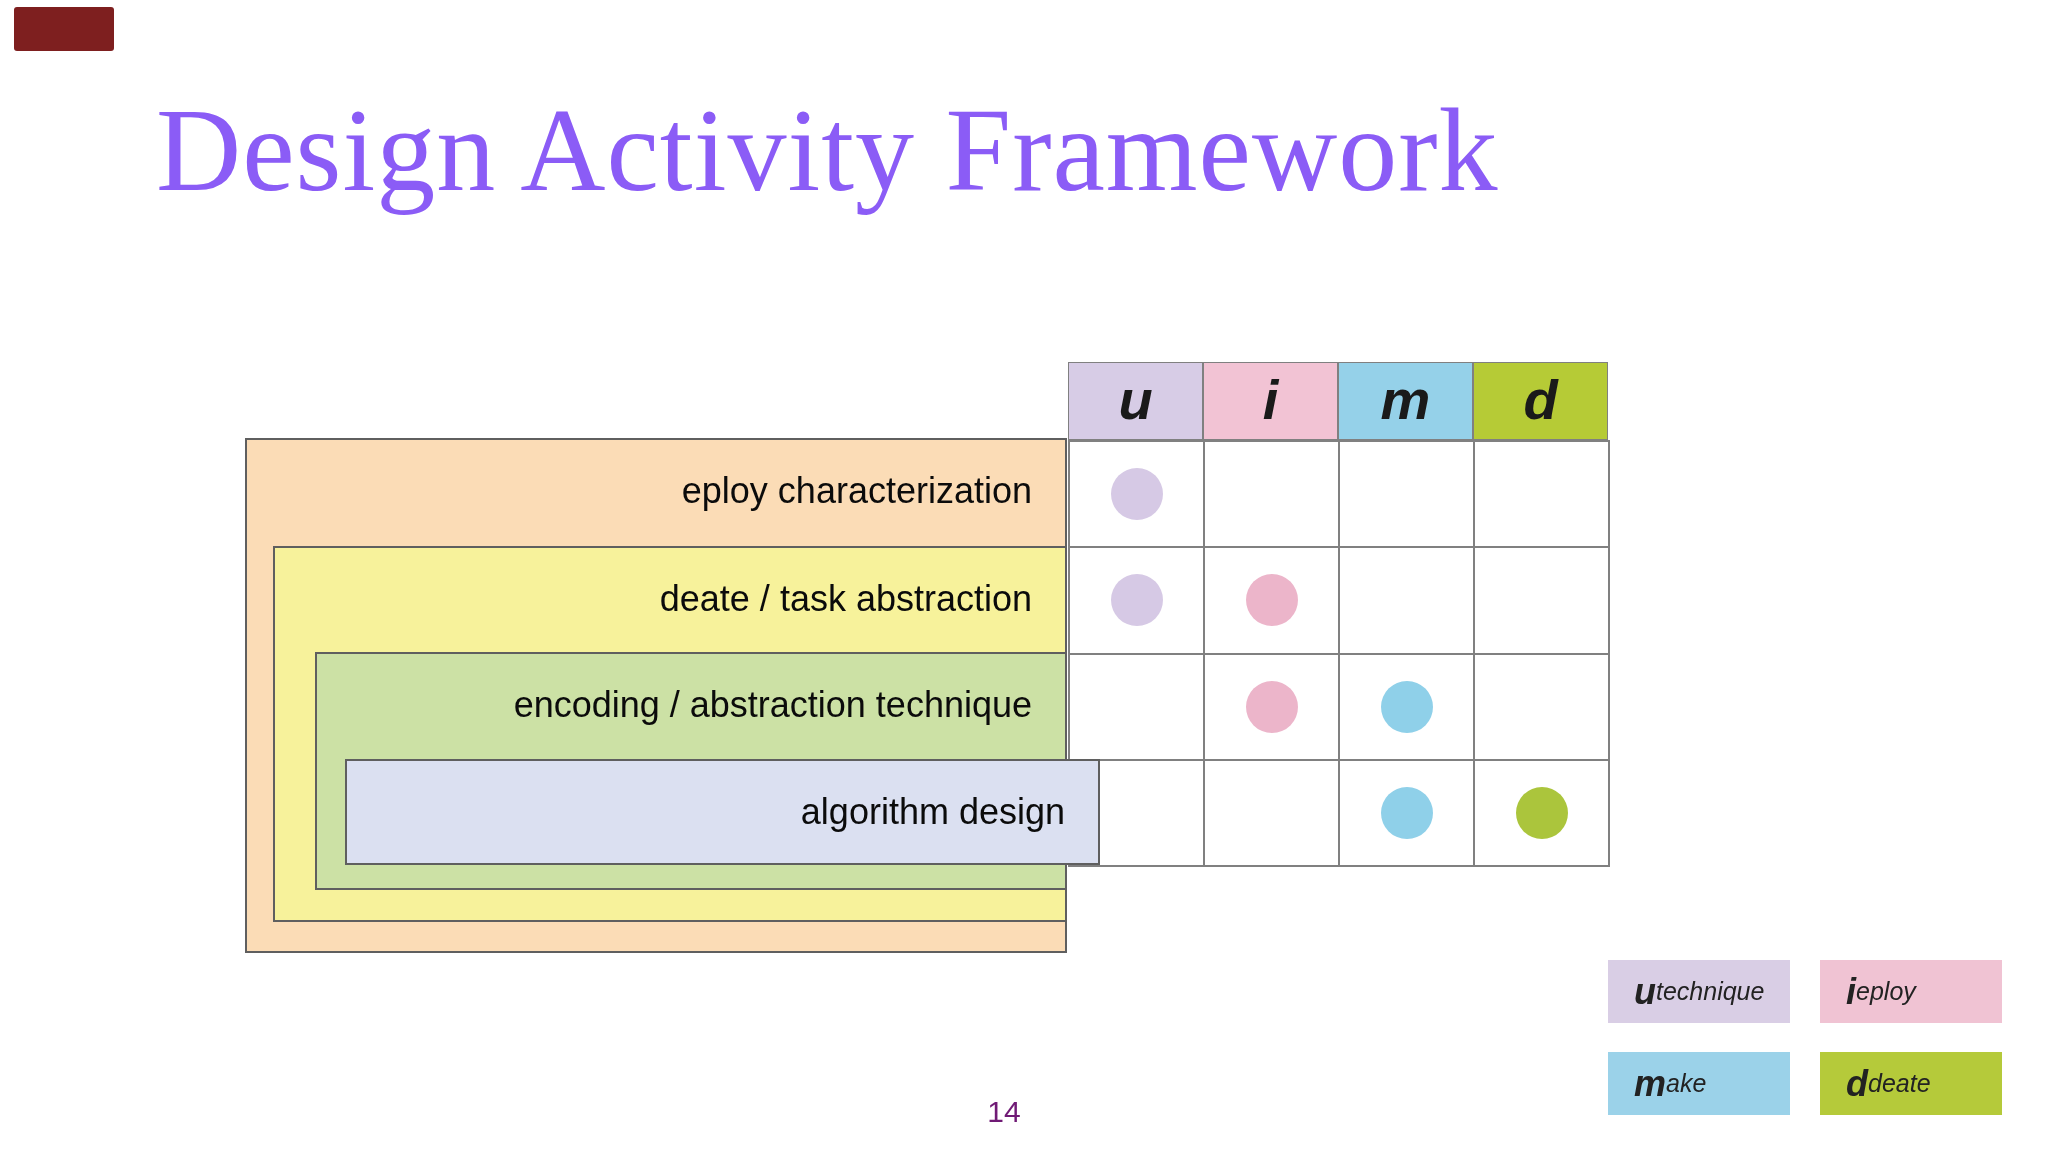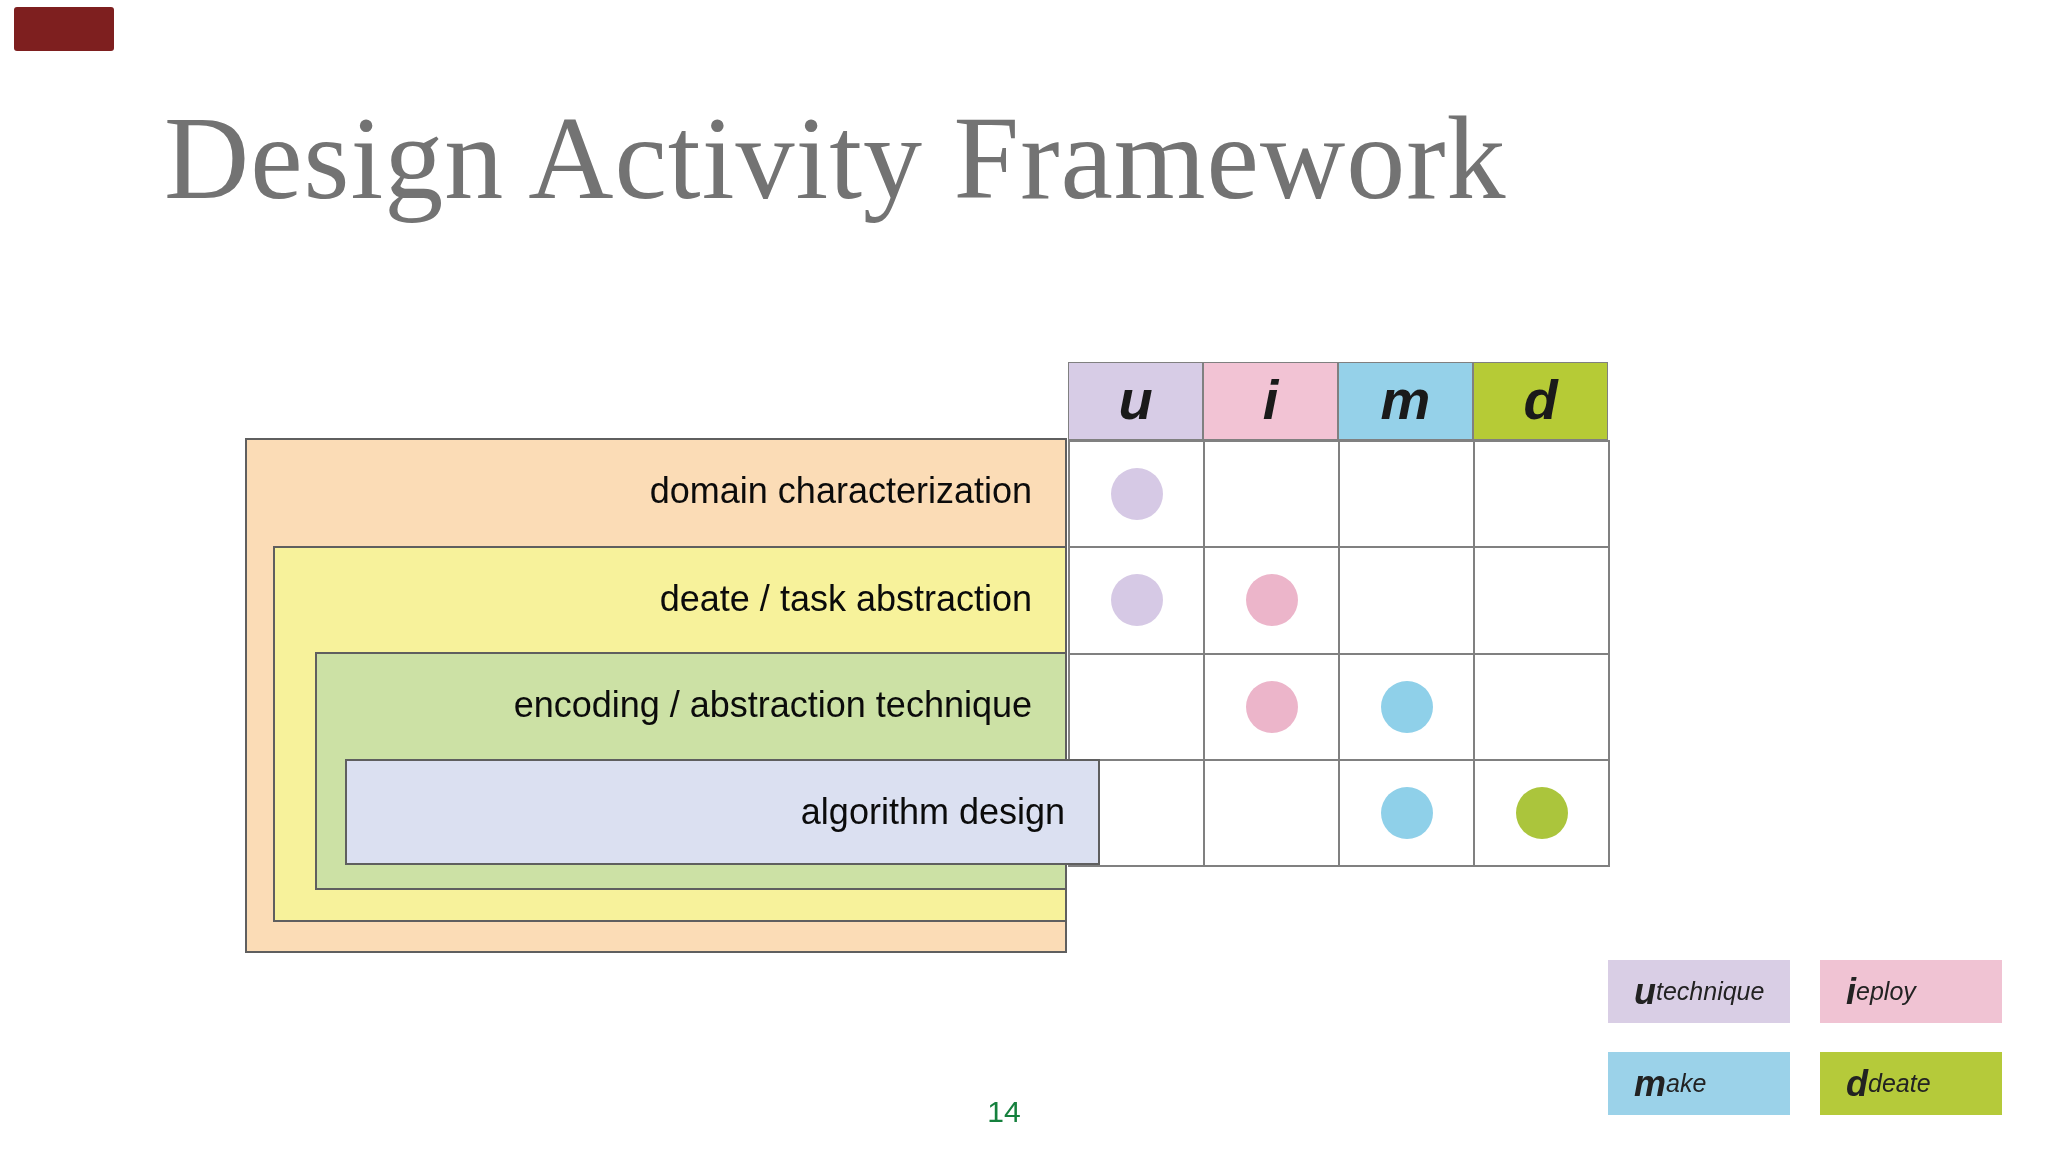--- a/index.html
+++ b/index.html
@@ -67,33 +67,33 @@
     display:flex;align-items:center;
     padding-left:26px;box-sizing:border-box;
     color:#222222;white-space:nowrap;
   }
   .legend-initial{font-style:italic;font-weight:bold;font-size:36px;line-height:1;}
   .legend-rest{font-style:italic;font-size:25px;line-height:1;}
 
   
   #page-number{
     left:0;top:1095px;width:2008px;text-align:center;
-    font-size:30px;color:#15803d;
+    font-size:30px;color:#701a75;
   }
 </style>
 </head>
 <body style="background: rgb(255, 255, 255);">
 
 <div id="corner-mark" class="abs" style="background: rgb(126, 31, 31);"></div>
 
-<h1 id="slide-title" class="abs" style="margin: 16px; color: #737373;">Design Activity Framework</h1>
+<h1 id="slide-title" class="abs" style="margin: 8px; color: #8b5cf6;">Design Activity Framework</h1>
 
 <div id="level-boxes" class="abs">
     <div class="level-box" style="left: 245px; top: 438px; width: 822px; height: 515px; background: rgb(251, 220, 182); z-index: 1;">
-      <div class="level-label">domain characterization</div>
+      <div class="level-label">eploy characterization</div>
     </div>
     <div class="level-box" style="left: 273px; top: 546px; width: 794px; height: 376px; background: rgb(247, 242, 155); z-index: 2;">
       <div class="level-label">deate / task abstraction</div>
     </div>
     <div class="level-box" style="left: 315px; top: 652px; width: 752px; height: 238px; background: rgb(204, 225, 165); z-index: 3;">
       <div class="level-label">encoding / abstraction technique</div>
     </div>
     <div class="level-box" style="left: 345px; top: 759px; width: 755px; height: 106px; background: rgb(219, 224, 241); z-index: 4;">
       <div class="level-label">algorithm design</div>
     </div>

